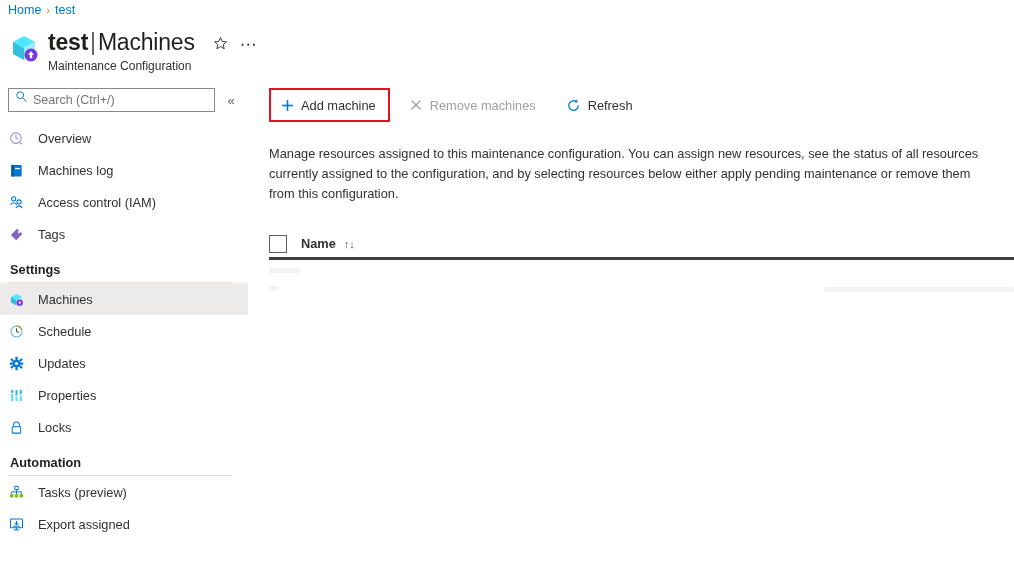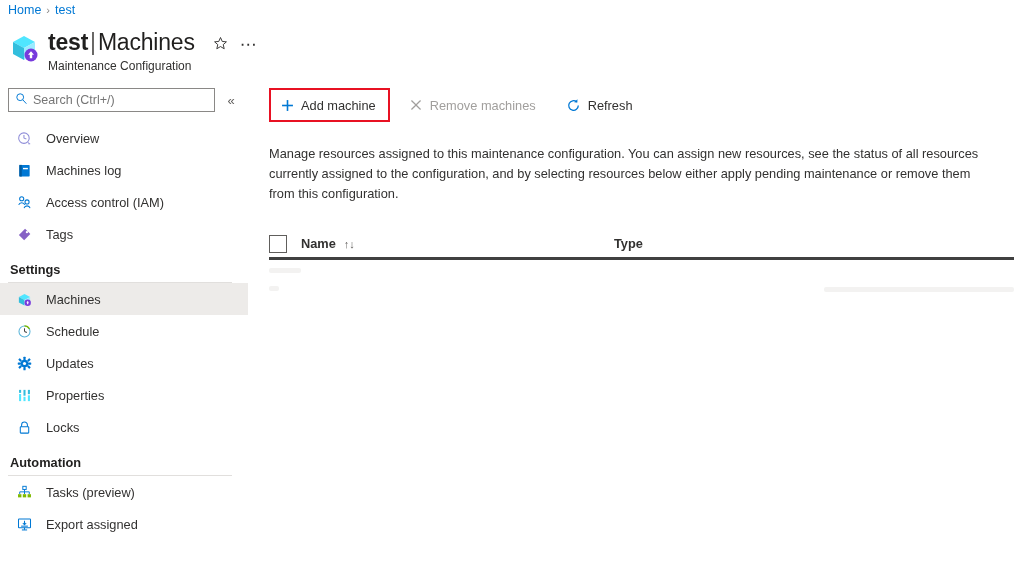--- a/index.html
+++ b/index.html
@@ -76,21 +76,20 @@
     align-items: center;
     padding: 0 0 0 8px;
     height: 24px;
   }
   .search-box {
     position: relative;
     width: 207px; height: 24px;
     border: 1px solid #8a8886;
     background: #fff;
     display: flex;
-    align-items: center;
   }
   .search-box .mag { margin-left: 6px; flex: 0 0 13px; }
   .search-input {
     border: none; outline: none;
     font-family: "Liberation Sans", sans-serif;
     font-size: 12.5px;
     color: #605e5c;
     background: transparent;
     width: 175px;
     margin-left: 5px;
@@ -102,21 +101,21 @@
     color: #605e5c; font-size: 13px;
     cursor: pointer;
     margin-left: 3px;
   }
 
   .nav-list { margin-top: 10px; }
   .nav-item {
     display: flex;
     align-items: center;
     height: 32px;
-    padding-left: 16px;
+    padding-left: 8px;
     cursor: pointer;
     font-size: 12.8px;
     color: #323130;
   }
   .nav-item.selected { background: #edebe9; width: 248px; }
   .nav-item .nav-ico {
     width: 16px; height: 16px;
     flex: 0 0 16px;
     display: flex; align-items: center; justify-content: center;
   }
@@ -471,23 +470,20 @@
 
   <div class="desc">Manage resources assigned to this maintenance configuration. You can assign new resources, see the status of all resources currently assigned to the configuration, and by selecting resources below either apply pending maintenance or remove them from this configuration.</div>
 
   <div class="grid">
     <div class="grid-head">
       <div class="th th-name">
         <span class="hdr-check"></span>
         <span>Name</span>
         <span class="sort-ico">↑↓</span>
       </div>
-      <div class="th th-type">
-        <span>Type</span>
-      </div>
     </div>
 
     <div class="skel-row">
       <span class="skel" style="left:0px; top:8px; width:32px;"></span>
       <span class="skel" style="left:0px; top:26px; width:10px;"></span>
       <span class="skel" style="left:555px; top:27px; width:190px;"></span>
     </div>
   </div>
 </div>
 

